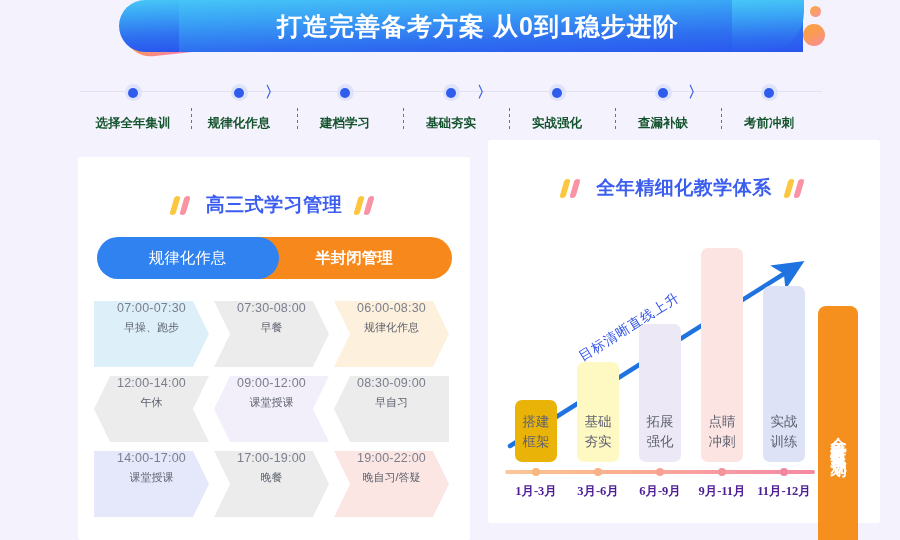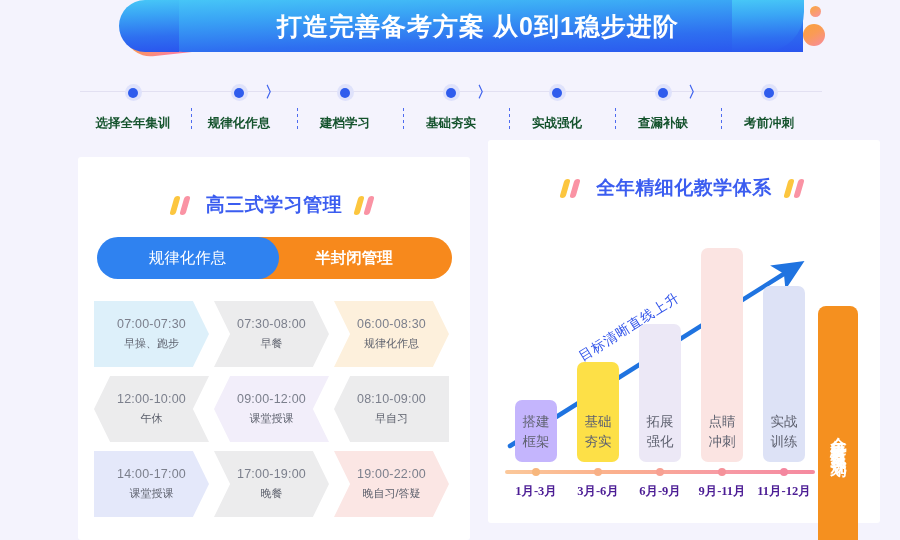--- a/index.html
+++ b/index.html
@@ -120,21 +120,21 @@
     display:flex; align-items:center; justify-content:center;
     color:#fff; font-size:15.5px; font-weight:normal;
     z-index:2;
   }
 
   
   .sched{ margin:22px 0 0 16px; width:360px; }
   .srow{ display:flex; height:66px; margin-bottom:9px; }
   .chevcell{
     width:117px; height:66px; position:relative;
-    display:flex; flex-direction:column; align-items:center; justify-content:center;
+    display:flex; flex-direction:column; align-items:center; justify-content:flex-start;
     gap:5px; margin-right:5px;
   }
   .chevcell .t{ font-size:12.5px; color:#7b7f8c; letter-spacing:.2px; }
   .chevcell .d{ font-size:11px; color:#5d616d; }
   .chevcell .bg{
     position:absolute; inset:0; z-index:0;
   }
   .chevcell .t,.chevcell .d{ position:relative; z-index:1; }
   .ch-right .bg{ clip-path:polygon(0 0, 86% 0, 100% 50%, 86% 100%, 0 100%); }
   .ch-right-n .bg{ clip-path:polygon(0 0, 86% 0, 100% 50%, 86% 100%, 0 100%, 14% 50%); }
@@ -282,31 +282,31 @@
           </div>
           <div class="chevcell ch-right-n">
             <div class="bg" style="background:#fdf0dc;"></div>
             <div class="t">06:00-08:30</div>
             <div class="d">规律化作息</div>
           </div>
         </div>
         <div class="srow">
           <div class="chevcell ch-left-n">
             <div class="bg" style="background:#ececed;"></div>
-            <div class="t">12:00-10:00</div>
+            <div class="t">12:00-14:00</div>
             <div class="d">午休</div>
           </div>
           <div class="chevcell ch-left-n">
             <div class="bg" style="background:#f2eefa;"></div>
             <div class="t">09:00-12:00</div>
             <div class="d">课堂授课</div>
           </div>
           <div class="chevcell ch-left">
             <div class="bg" style="background:#ececed;"></div>
-            <div class="t">08:10-09:00</div>
+            <div class="t">08:30-09:00</div>
             <div class="d">早自习</div>
           </div>
         </div>
         <div class="srow">
           <div class="chevcell ch-right">
             <div class="bg" style="background:#e4e8fa;"></div>
             <div class="t">14:00-17:00</div>
             <div class="d">课堂授课</div>
           </div>
           <div class="chevcell ch-right-n">
@@ -344,27 +344,27 @@
           </marker>
         </defs>
         <line x1="22" y1="228" x2="302" y2="52" stroke="#1f73e0" stroke-width="4.5" stroke-linecap="round" marker-end="url(#ah)"></line>
       </svg>
       <div style="position:absolute;left:92px;top:130px;transform:rotate(-32deg);transform-origin:left center;">
         <span style="font-size:13.5px;color:#3355ea;white-space:nowrap;letter-spacing:1px;">目标清晰直线上升</span>
       </div>
 
       <div class="bars" id="bars">
           <div class="barwrap">
-            <div class="bar" style="height:62px;background:#c4b5fd;">
+            <div class="bar" style="height:62px;background:#eab308;">
               <span>搭建</span>
               <span>框架</span>
             </div>
           </div>
           <div class="barwrap">
-            <div class="bar" style="height:100px;background:#fde047;">
+            <div class="bar" style="height:100px;background:#fef9c3;">
               <span>基础</span>
               <span>夯实</span>
             </div>
           </div>
           <div class="barwrap">
             <div class="bar" style="height:138px;background:#ece8f6;">
               <span>拓展</span>
               <span>强化</span>
             </div>
           </div>

